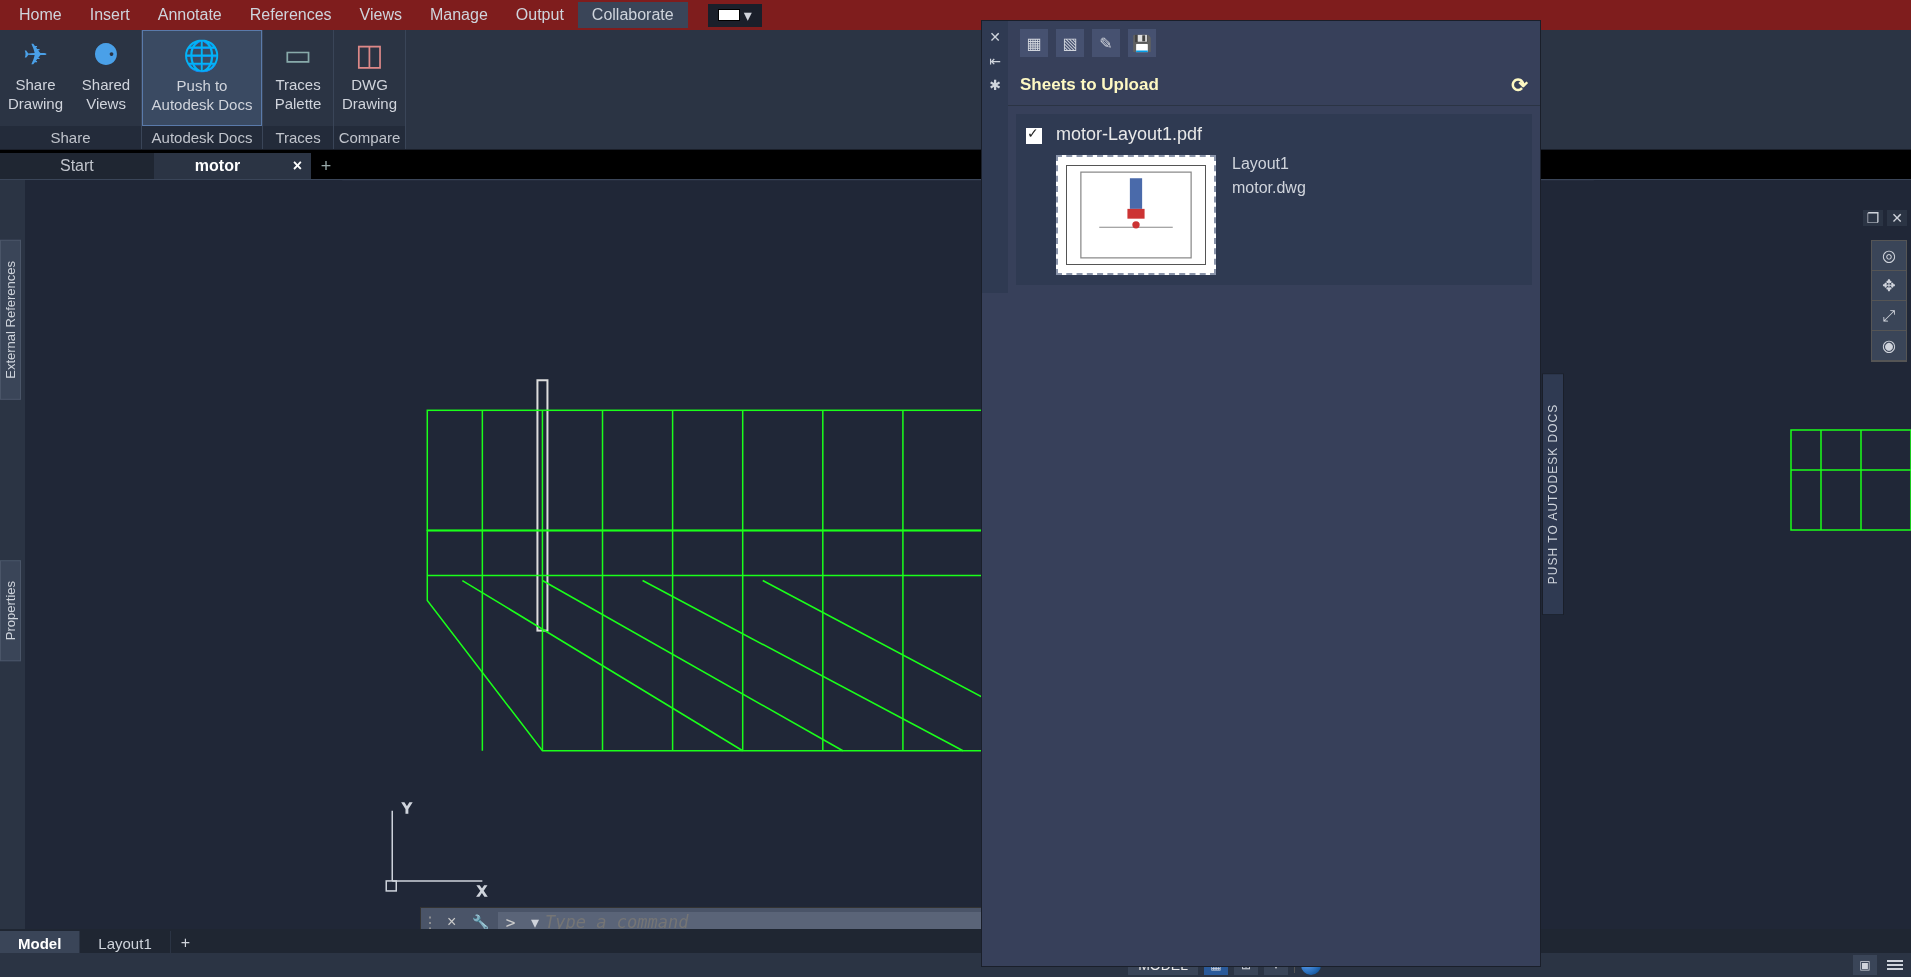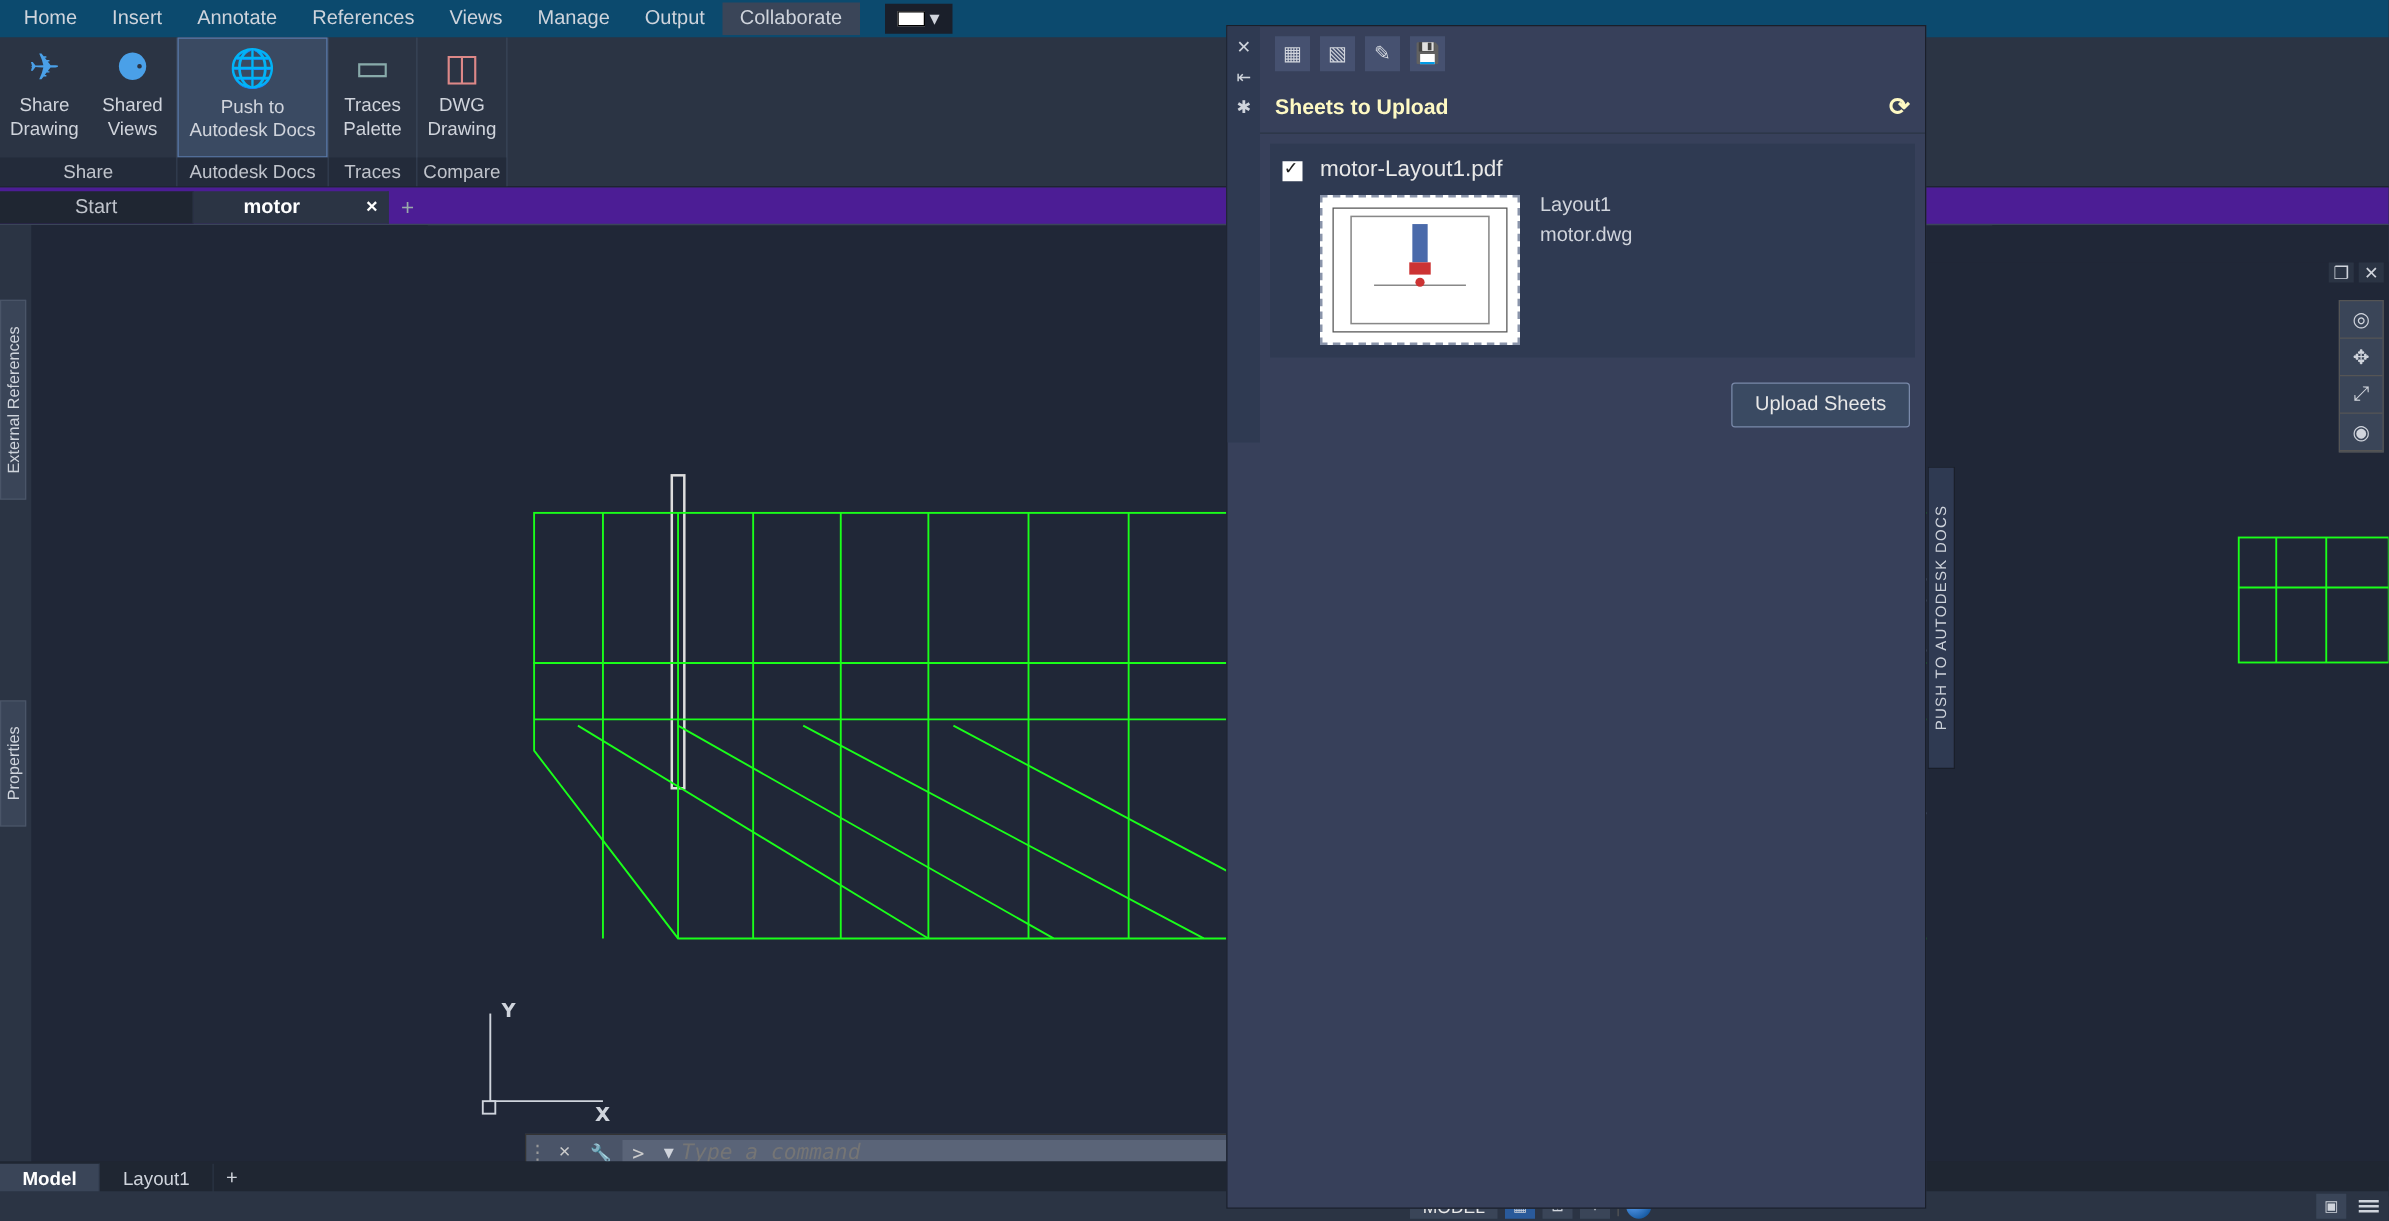--- a/index.html
+++ b/index.html
@@ -1,36 +1,36 @@
 <!DOCTYPE html>
 <html><head>
 <meta charset="utf-8">
 <style>
 * { margin:0; padding:0; box-sizing:border-box; font-family:"Segoe UI",Arial,sans-serif; }
 body { width:1911px; height:977px; background:#2b3444; color:#d0d4dc; overflow:hidden; position:relative; }
 
 
-.menubar { height:30px; background:#0c4a6e; display:flex; align-items:center; padding:0 5px; }
+.menubar { height:30px; background:#7f1d1d; display:flex; align-items:center; padding:0 5px; }
 .menubar .item { padding:4px 14px; font-size:16px; color:#cfd4dc; cursor:pointer; }
 .menubar .item.active { background:#3a4558; }
 .menubar .dropdown { margin-left:20px; padding:2px 10px; display:flex; align-items:center; gap:4px; background:#1a1f2a; }
 .menubar .dropdown .block { width:22px; height:12px; background:#fff; border:1px solid #000; }
 
 
 .ribbon { height:120px; background:#2b3444; display:flex; border-bottom:1px solid #1a1f2a; }
 .ribbon-group { display:flex; flex-direction:column; border-right:1px solid #3a4558; }
 .ribbon-row { display:flex; flex:1; }
 .ribbon-btn { display:flex; flex-direction:column; align-items:center; justify-content:flex-start; padding:4px 8px; min-width:70px; cursor:pointer; }
 .ribbon-btn.active { background:#3a4a62; border:1px solid #5a7aaa; }
 .ribbon-btn .ico { width:40px; height:40px; display:flex; align-items:center; justify-content:center; font-size:30px; }
 .ribbon-btn .lbl { font-size:15px; text-align:center; line-height:1.25; margin-top:2px; }
 .ribbon-group .grplbl { text-align:center; font-size:15px; padding:3px 0; background:#232b3a; color:#c0c4cc; }
 
 
-.filetabs { height:30px; background:#4c1d95; display:flex; align-items:flex-end; border-bottom:1px solid #3a4558; }
+.filetabs { height:30px; background:#000000; display:flex; align-items:flex-end; border-bottom:1px solid #3a4558; }
 .filetab { padding:4px 40px; font-size:16px; color:#c0c4cc; background:#1f2632; position:relative; border-right:1px solid #2b3444;}
 .filetab.active { background:#2b3444; color:#fff; font-weight:600; }
 .filetab .close { position:absolute; right:8px; top:4px; font-size:16px; }
 .addtab { width:30px; text-align:center; font-size:18px; color:#9aa; padding:2px 0;}
 
 
 .left-collapsed { position:absolute; left:0; top:240px; width:24px; }
 .left-collapsed .panel-tab { writing-mode:vertical-rl; transform:rotate(180deg); padding:20px 2px; background:#3a4558; font-size:13px; color:#cfd4dc; margin-bottom:10px; border:1px solid #4a5568;}
 
 
@@ -303,23 +303,20 @@
                 </div>
               </div>
               <div class="meta">
                 <span>Layout1</span>
                 <span>motor.dwg</span>
               </div>
             </div>
           </div>
         </div>
       </div>
-      <div class="footer">
-        <button class="uploadbtn">Upload Sheets</button>
-      </div>
     </div>
   </div>
   <div class="verttab">PUSH TO AUTODESK DOCS</div>
 </div>
 
 <div class="cmdline">
   <div class="handle">⋮</div>
   <div class="x">×</div>
   <div class="wrench">🔧</div>
   <div class="inputwrap">

